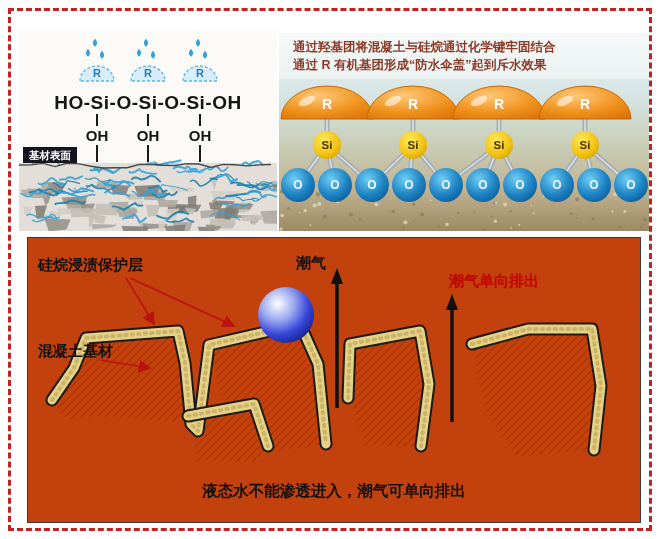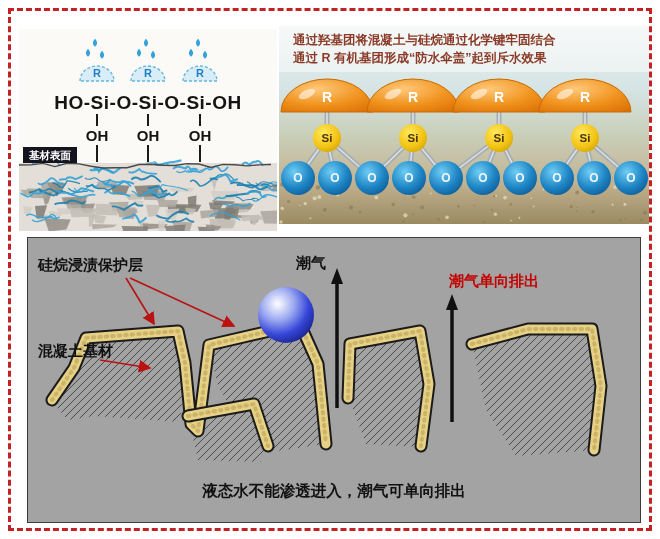--- a/index.html
+++ b/index.html
@@ -2,23 +2,23 @@
 <html style="--border-red: #c42222; --accent-red: #c40000; --dome-orange: #e8820c; --si-yellow: #f2c313; --o-blue: #1273b4; --coating-yellow: #e6d186; --drop-blue: #35a3da;"><head>
 <meta charset="utf-8">
 <style>
   html,body{margin:0;padding:0;background:#ffffff;}
   .page{position:relative;width:660px;height:539px;background:#fff;overflow:hidden;
         font-family:"Liberation Sans",sans-serif;}
   .frame{position:absolute;left:8px;top:8px;right:8px;bottom:8px;
          border:3.5px dashed var(--border-red,#c42222);}
   .content{position:absolute;left:11px;top:11px;width:638px;height:517px;}
   .panel-left{position:absolute;left:8px;top:18px;width:258px;height:202px;background:#fbfaf7;}
-  .panel-right{position:absolute;left:268px;top:15px;width:370px;height:198px;}
+  .panel-right{position:absolute;left:268px;top:22px;width:370px;height:198px;}
   .panel-bottom{position:absolute;left:16px;top:226px;width:612px;height:284px;
-                background:#a3a3a3;border:1px solid #3c3c3c;}
+                background:#c2410c;border:1px solid #3c3c3c;}
   svg{display:block}
   
   .formula{font:bold 19px "Liberation Sans",sans-serif;fill:#141414;letter-spacing:.5px}
   .oh{font:bold 15px "Liberation Sans",sans-serif;fill:#141414}
   .surf-label{font:bold 10.5px "Liberation Sans",sans-serif;fill:#ffffff}
   .r-umb{font:bold 11px "Liberation Sans",sans-serif;fill:#1f7fc2}
   
   .cap-line{font:bold 12.5px "Liberation Sans",sans-serif;fill:#8a3a26}
   .r-label{font:bold 14px "Liberation Sans",sans-serif;fill:#ffffff}
   .si-label{font:bold 11.5px "Liberation Sans",sans-serif;fill:#4a3500}

